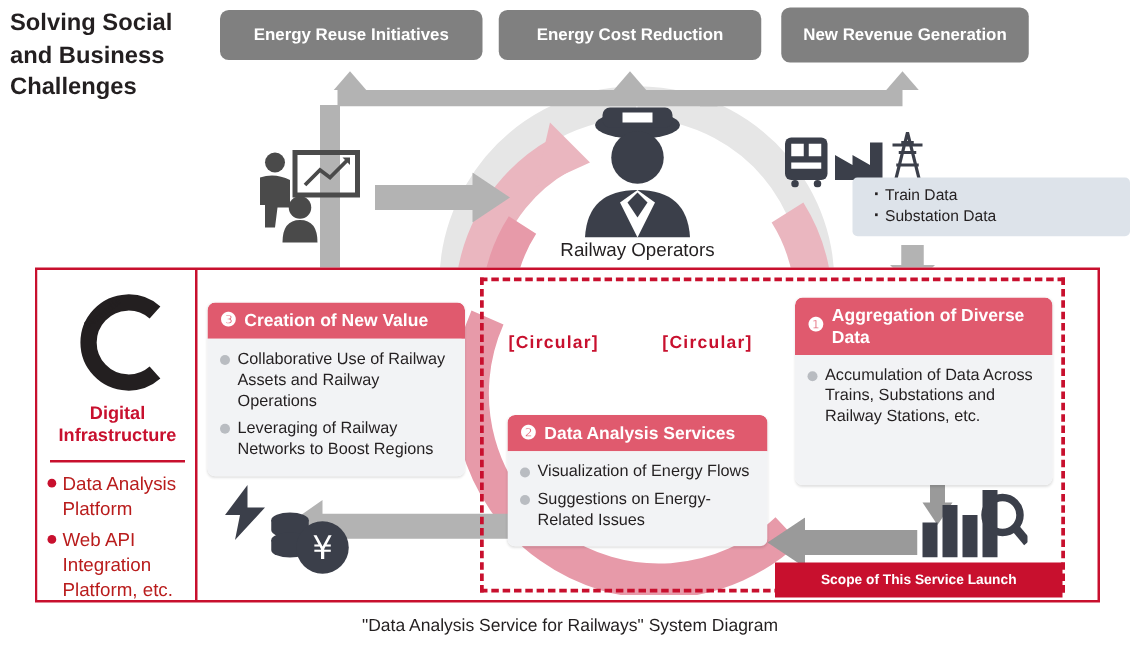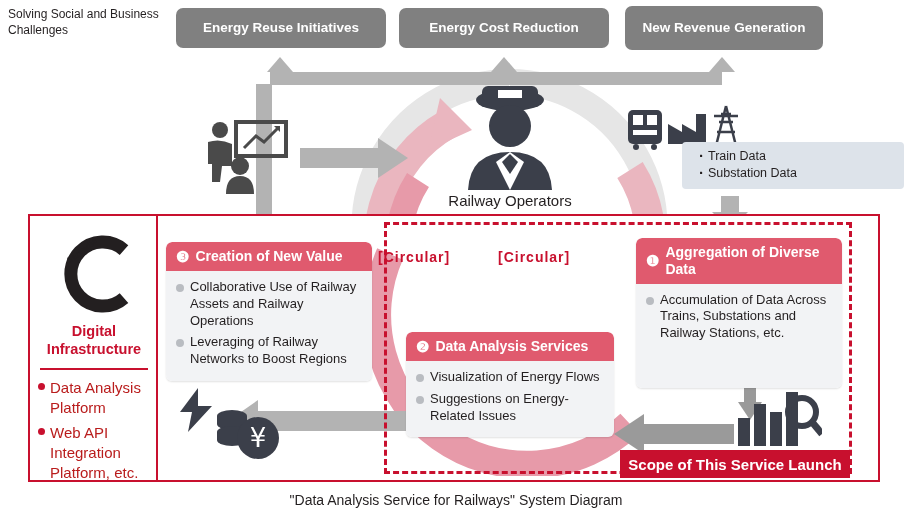--- a/index.html
+++ b/index.html
@@ -16,21 +16,21 @@
     width: 912px;
     height: 522px;
     overflow: hidden;
     background: #ffffff;
   }
   .abs { position: absolute; }
 
   
   #top-heading {
     left: 8px; top: 6px; width: 160px;
-    font-size: 12px; font-weight: normal; color: #231f20;
+    font-size: 19px; font-weight: bold; color: #231f20;
     line-height: 1.35;
   }
 
   
   .pill {
     background: #808080;
     color: #ffffff;
     border-radius: 7px;
     font-size: 13.5px;
     font-weight: bold;
@@ -123,21 +123,21 @@
 
   
   #dashed-scope {
     left: 384px; top: 222px; width: 468px; height: 252px;
     border: 3px dashed #c8102e;
     box-sizing: border-box;
   }
   #scope-label {
     left: 620px; top: 450px; width: 230px; height: 28px;
     background: #c8102e; color: #ffffff;
-    font-size: 15px; font-weight: bold;
+    font-size: 11px; font-weight: bold;
     display: flex; align-items: center; justify-content: center;
     text-align: center;
   }
 
   
   .card {
     box-sizing: border-box;
     border-radius: 6px;
     overflow: hidden;
     box-shadow: 0 1px 2px rgba(0,0,0,0.12);
@@ -177,22 +177,23 @@
     background: #b9bcc1;
   }
   .numglyph { font-size: 15px; line-height: 1; }
 
   #card-3 { left: 166px; top: 242px; width: 206px; }
   #card-2 { left: 406px; top: 332px; width: 208px; }
   #card-1 { left: 636px; top: 238px; width: 206px; }
 
   
   .circ-label {
-    text-align: left;
+    text-align: center;
     line-height: 1.3;
+    margin-top: 16px;
   }
   .circ-title {
     color: #c8102e;
     font-weight: bold;
     font-size: 14px;
     letter-spacing: 1px;
   }
   .circ-sub {
     color: #e05a6e;
     font-size: 13px;

